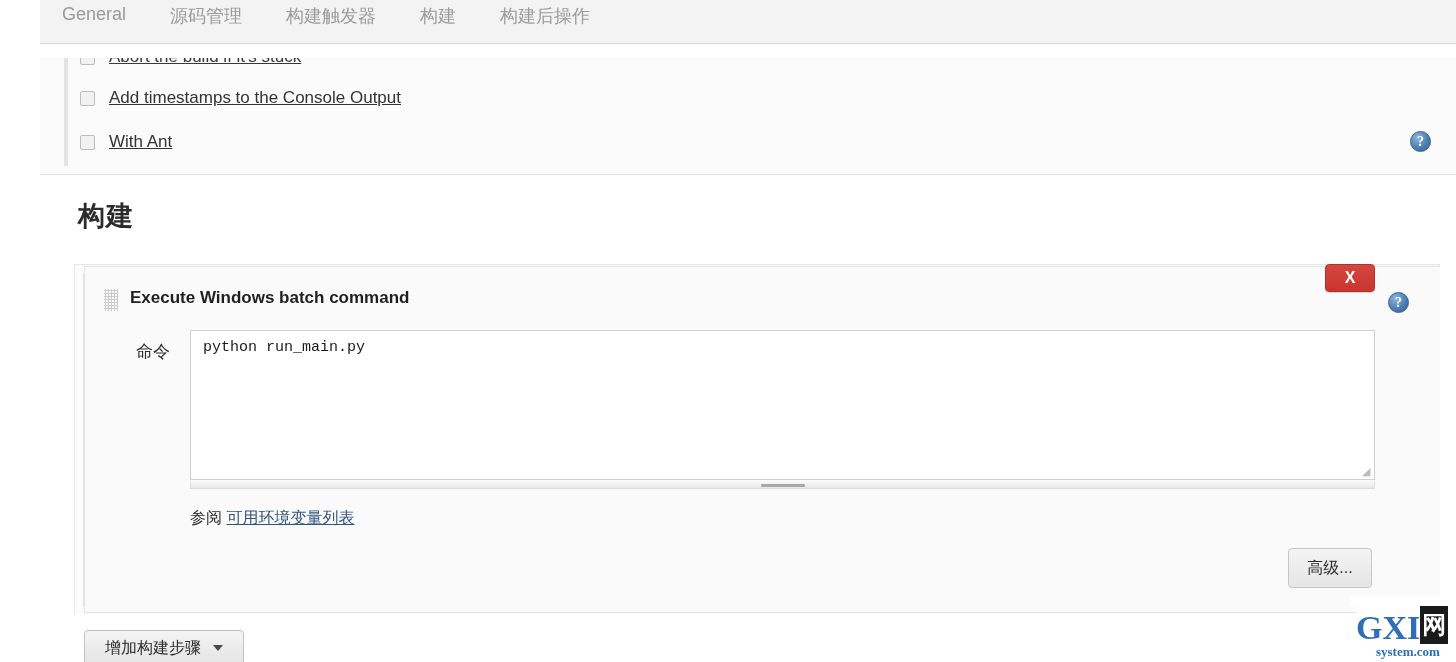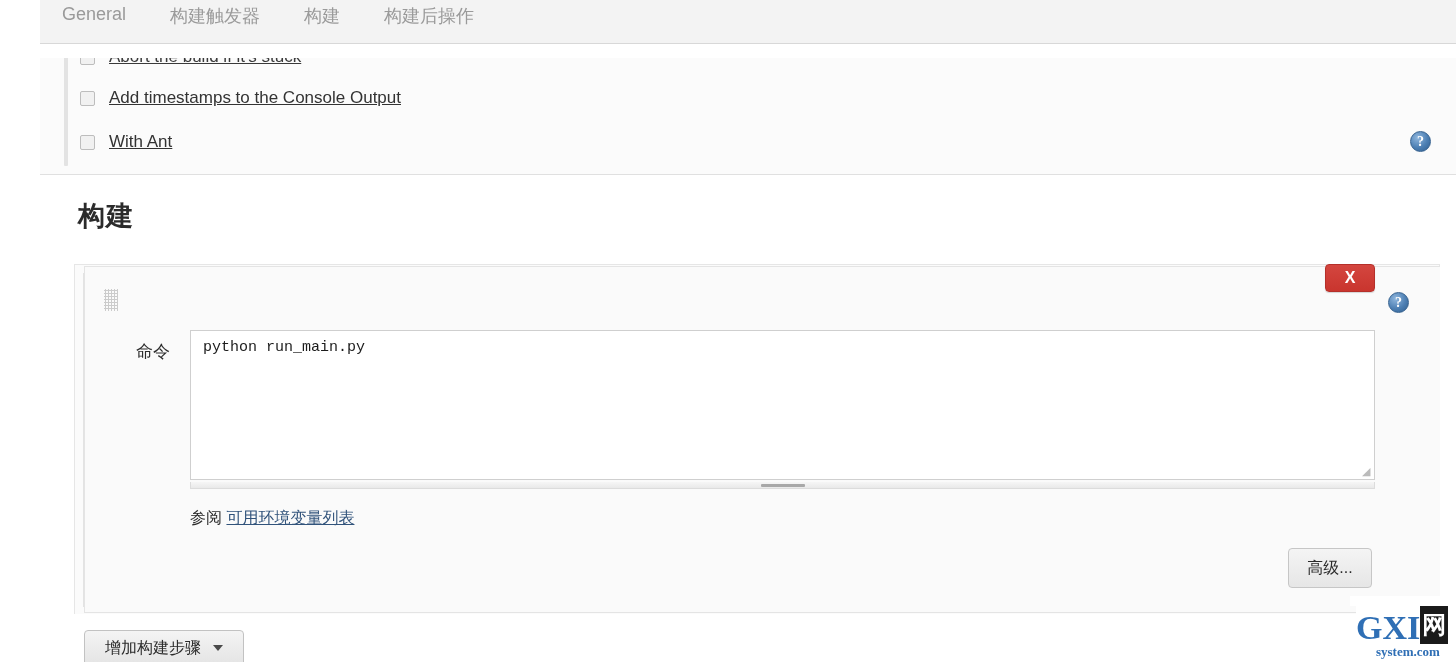--- a/index.html
+++ b/index.html
@@ -382,20 +382,23 @@
 </style>
 </head>
 <body>
 
 <div id="root">
 
   <div class="tabbar">
     <div class="tabs">
       <div class="tab">
         <span>General</span>
+      </div>
+      <div class="tab">
+        <span>源码管理</span>
       </div>
       <div class="tab">
         <span>构建触发器</span>
       </div>
       <div class="tab">
         <span>构建</span>
       </div>
       <div class="tab">
         <span>构建后操作</span>
       </div>
@@ -429,20 +432,21 @@
 
   <div class="section-title">构建</div>
 
   <div class="step-outer">
     <div class="step-leftbar"></div>
   </div>
   <div class="step-panel"></div>
 
   <div class="drag-handle"></div>
 
+  <div class="step-title">Execute Windows batch command</div>
 
   <div class="btn-delete">X</div>
 
   <div class="help-icon help-step">?</div>
 
   <div class="cmd-label">命令</div>
 
   <textarea class="cmd-textarea" spellcheck="false" placeholder="" style="">python run_main.py</textarea>
 
   <div class="ta-resize-corner">◢</div>

